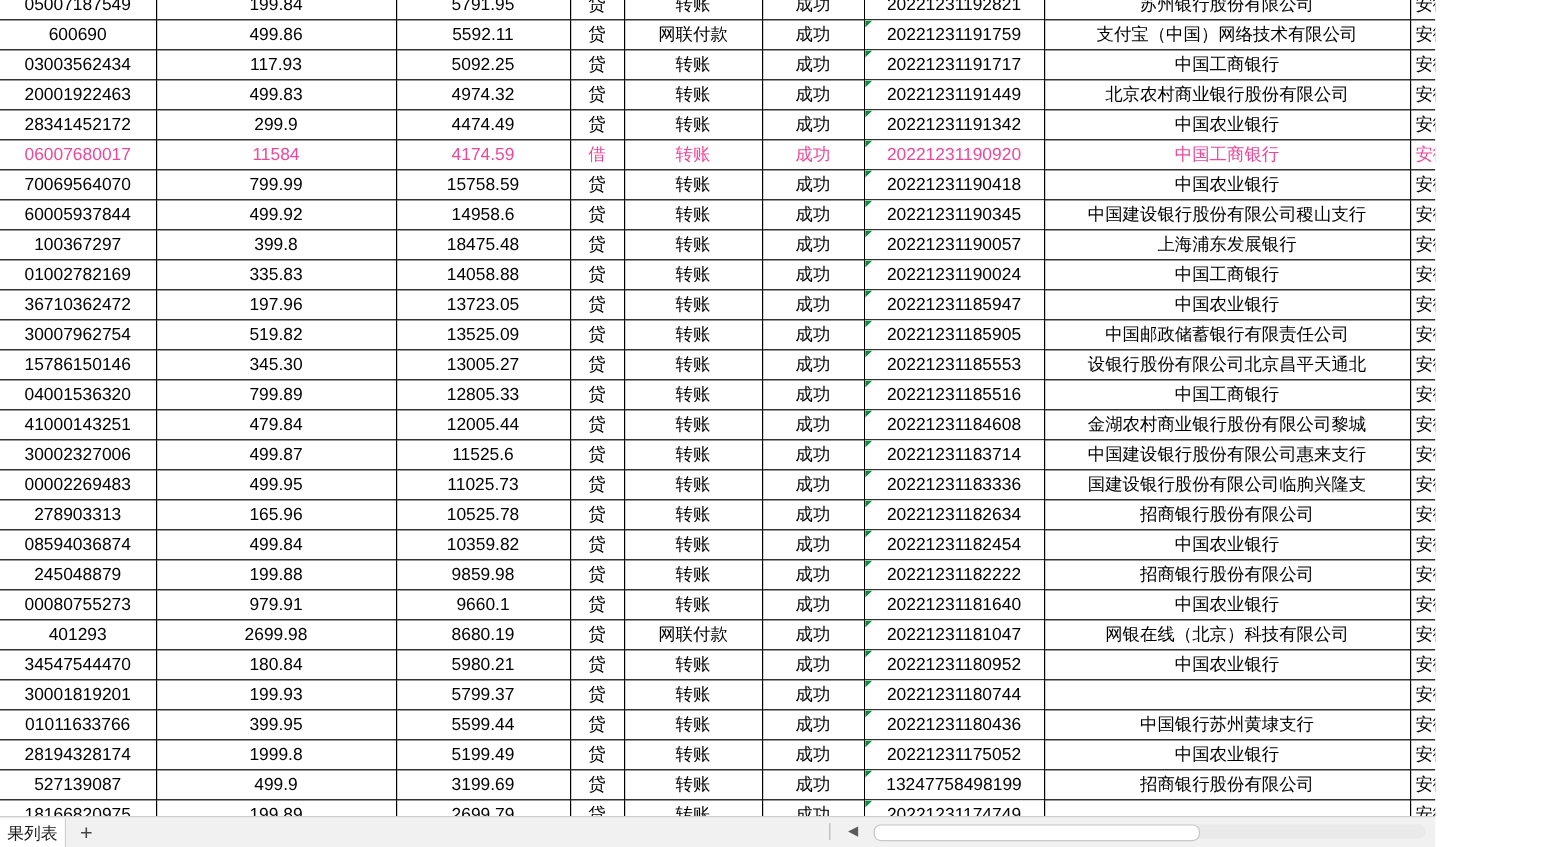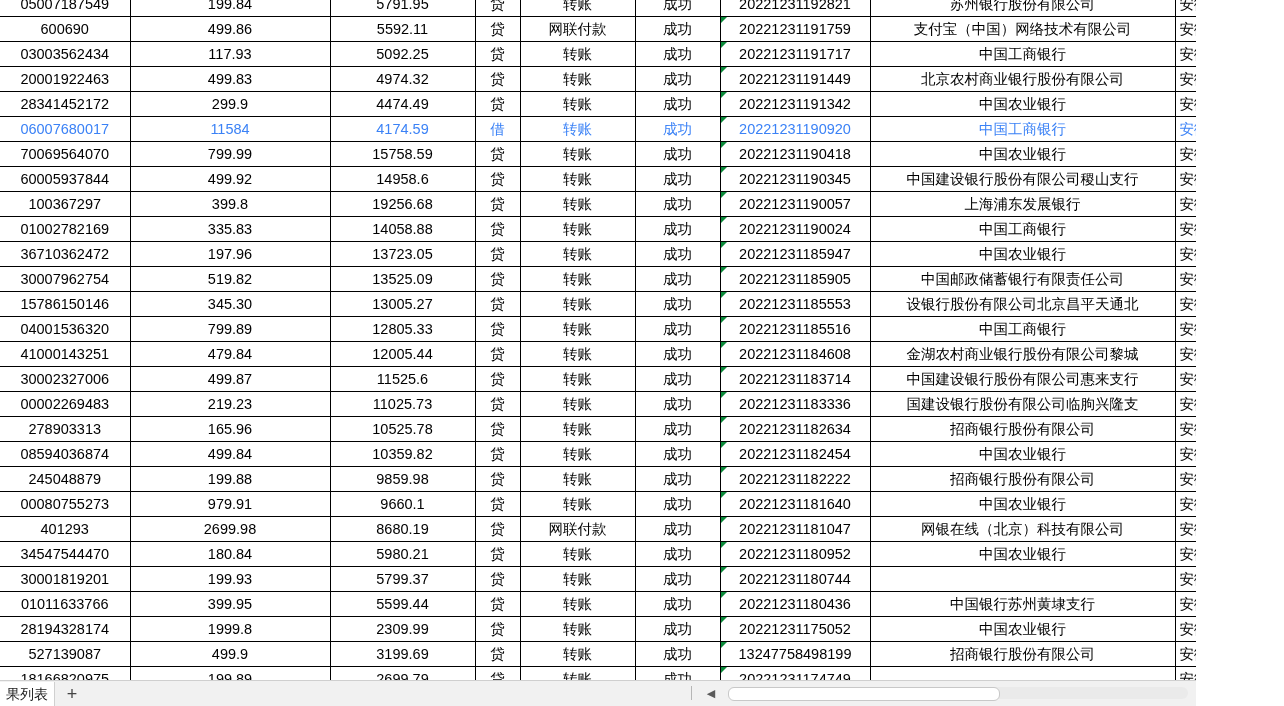--- a/index.html
+++ b/index.html
@@ -67,21 +67,21 @@
   td.c6::before {
     content: "";
     position: absolute;
     left: 0;
     top: 0;
     border-top: 6px solid #0b8a3a;
     border-right: 6px solid transparent;
   }
 
   tr.highlight td {
-    color: #3b82f6;
+    color: #ec4899;
     margin-top: 20px;
   }
 
   
   .tabbar {
     position: absolute;
     left: 0;
     top: 680px;
     width: 1284px;
     height: 26px;
@@ -254,21 +254,21 @@
             <td class="c3">贷</td>
             <td class="c4">转账</td>
             <td class="c5">成功</td>
             <td class="c6">20221231190345</td>
             <td class="c7">中国建设银行股份有限公司稷山支行</td>
             <td class="c8">安徽肥西农村商业银行</td>
           </tr>
           <tr>
             <td class="c0">100367297</td>
             <td class="c1">399.8</td>
-            <td class="c2">19256.68</td>
+            <td class="c2">18475.48</td>
             <td class="c3">贷</td>
             <td class="c4">转账</td>
             <td class="c5">成功</td>
             <td class="c6">20221231190057</td>
             <td class="c7">上海浦东发展银行</td>
             <td class="c8">安徽肥西农村商业银行</td>
           </tr>
           <tr>
             <td class="c0">01002782169</td>
             <td class="c1">335.83</td>
@@ -341,21 +341,21 @@
             <td class="c2">11525.6</td>
             <td class="c3">贷</td>
             <td class="c4">转账</td>
             <td class="c5">成功</td>
             <td class="c6">20221231183714</td>
             <td class="c7">中国建设银行股份有限公司惠来支行</td>
             <td class="c8">安徽肥西农村商业银行</td>
           </tr>
           <tr>
             <td class="c0">00002269483</td>
-            <td class="c1">219.23</td>
+            <td class="c1">499.95</td>
             <td class="c2">11025.73</td>
             <td class="c3">贷</td>
             <td class="c4">转账</td>
             <td class="c5">成功</td>
             <td class="c6">20221231183336</td>
             <td class="c7">国建设银行股份有限公司临朐兴隆支</td>
             <td class="c8">安徽肥西农村商业银行</td>
           </tr>
           <tr>
             <td class="c0">278903313</td>
@@ -441,21 +441,21 @@
             <td class="c3">贷</td>
             <td class="c4">转账</td>
             <td class="c5">成功</td>
             <td class="c6">20221231180436</td>
             <td class="c7">中国银行苏州黄埭支行</td>
             <td class="c8">安徽肥西农村商业银行</td>
           </tr>
           <tr>
             <td class="c0">28194328174</td>
             <td class="c1">1999.8</td>
-            <td class="c2">2309.99</td>
+            <td class="c2">5199.49</td>
             <td class="c3">贷</td>
             <td class="c4">转账</td>
             <td class="c5">成功</td>
             <td class="c6">20221231175052</td>
             <td class="c7">中国农业银行</td>
             <td class="c8">安徽肥西农村商业银行</td>
           </tr>
           <tr>
             <td class="c0">527139087</td>
             <td class="c1">499.9</td>

